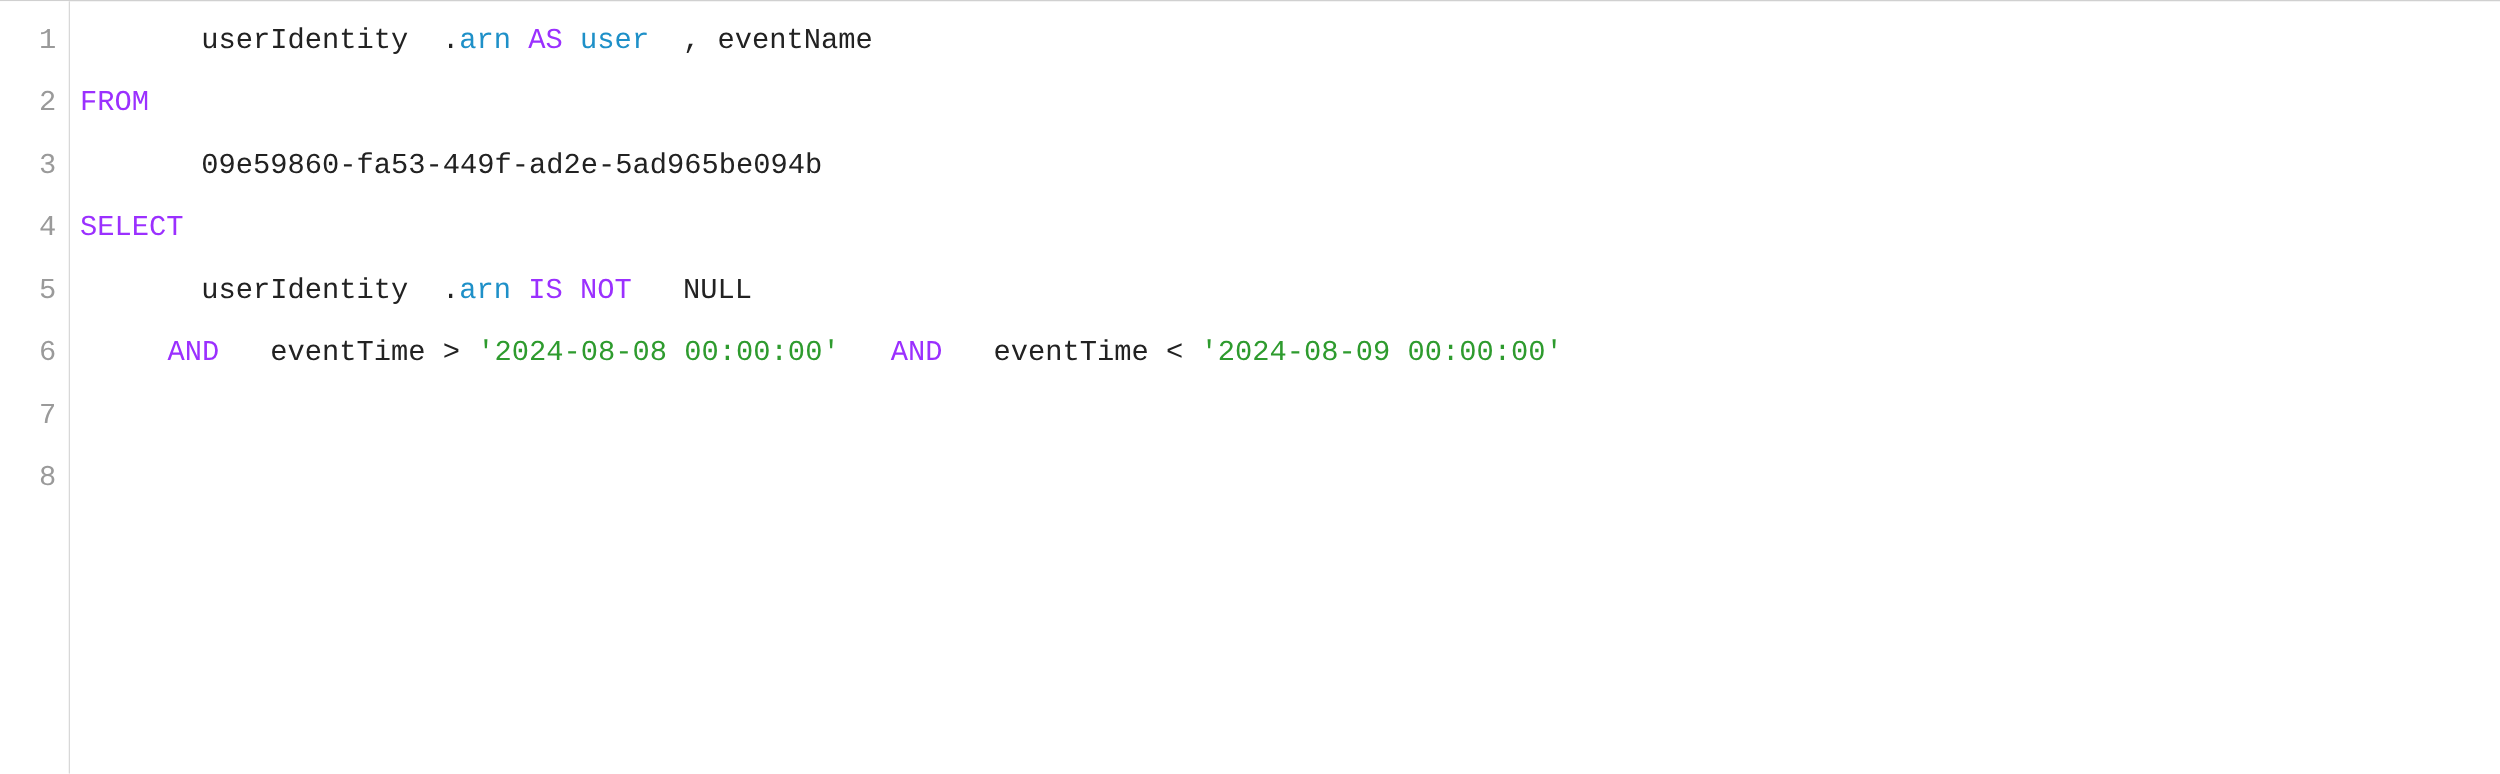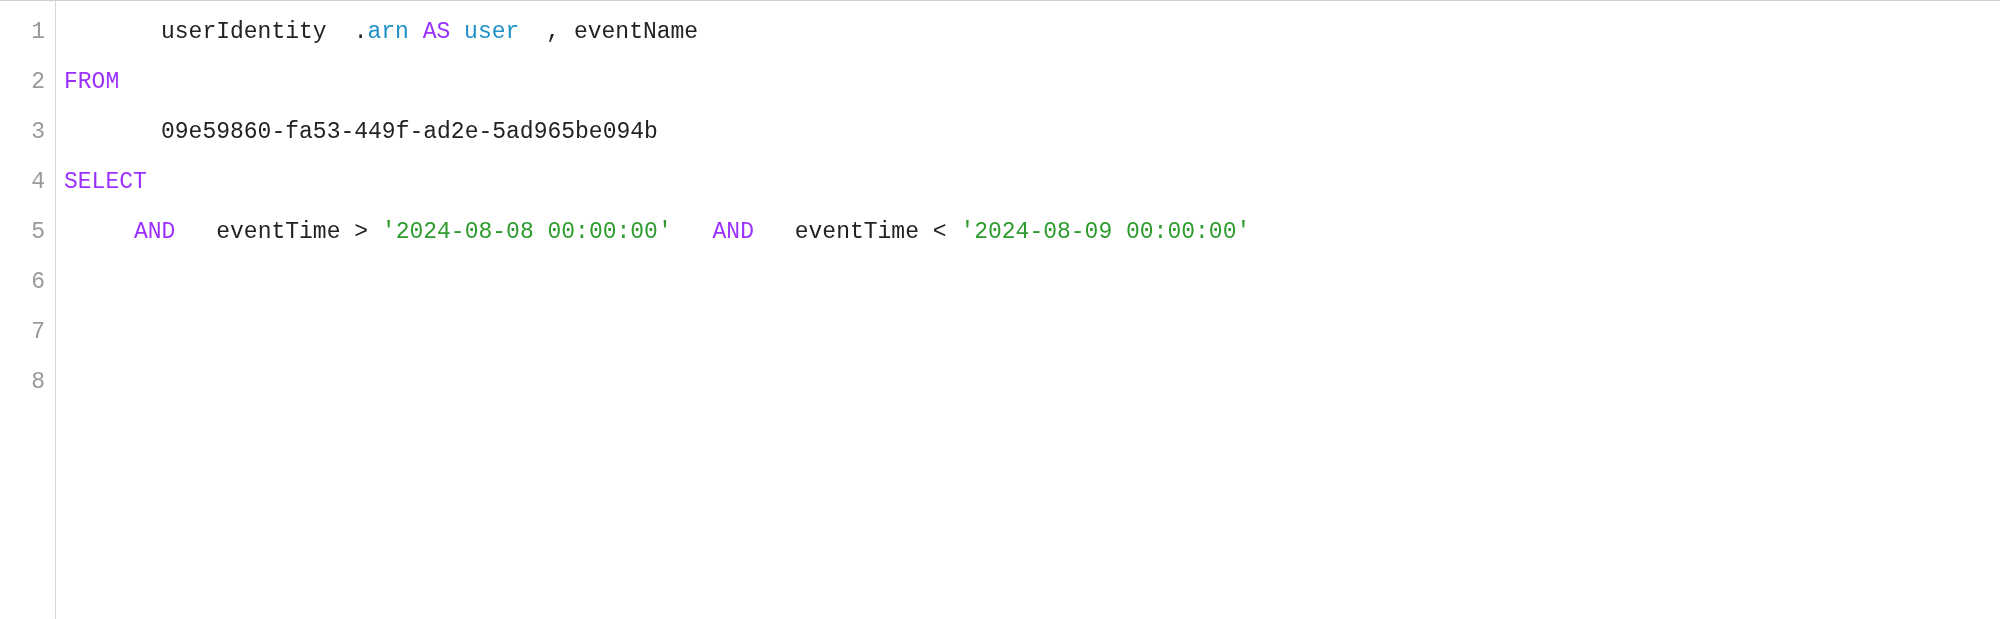--- a/index.html
+++ b/index.html
@@ -80,15 +80,16 @@
     <div class="gutter-line">5</div>
     <div class="gutter-line">6</div>
     <div class="gutter-line">7</div>
     <div class="gutter-line">8</div>
   </div>
   <div class="code-area">
     <div class="code-line"><span class="indent"></span><span class="plain">userIdentity</span><span class="plain">.</span><span class="ident">arn</span><span class="kw"> AS </span><span class="ident">user</span><span class="plain">, eventName</span></div>
     <div class="code-line"><span class="kw">FROM</span></div>
     <div class="code-line"><span class="indent"></span><span class="plain">09e59860-fa53-449f-ad2e-5ad965be094b</span></div>
     <div class="code-line"><span class="kw">SELECT</span></div>
+    <div class="code-line"><span class="indent"></span><span class="plain">userIdentity</span><span class="plain">.</span><span class="ident">arn</span><span class="kw"> IS </span><span class="kw">NOT</span><span class="plain"> NULL</span></div>
     <div class="code-line"><span class="indent"></span><span class="kw">AND</span><span class="plain"> eventTime &gt; </span><span class="str">'2024-08-08 00:00:00'</span><span class="plain"> </span><span class="kw">AND</span><span class="plain"> eventTime &lt; </span><span class="str">'2024-08-09 00:00:00'</span></div>
   </div>
 </div>
 
 </body></html>

